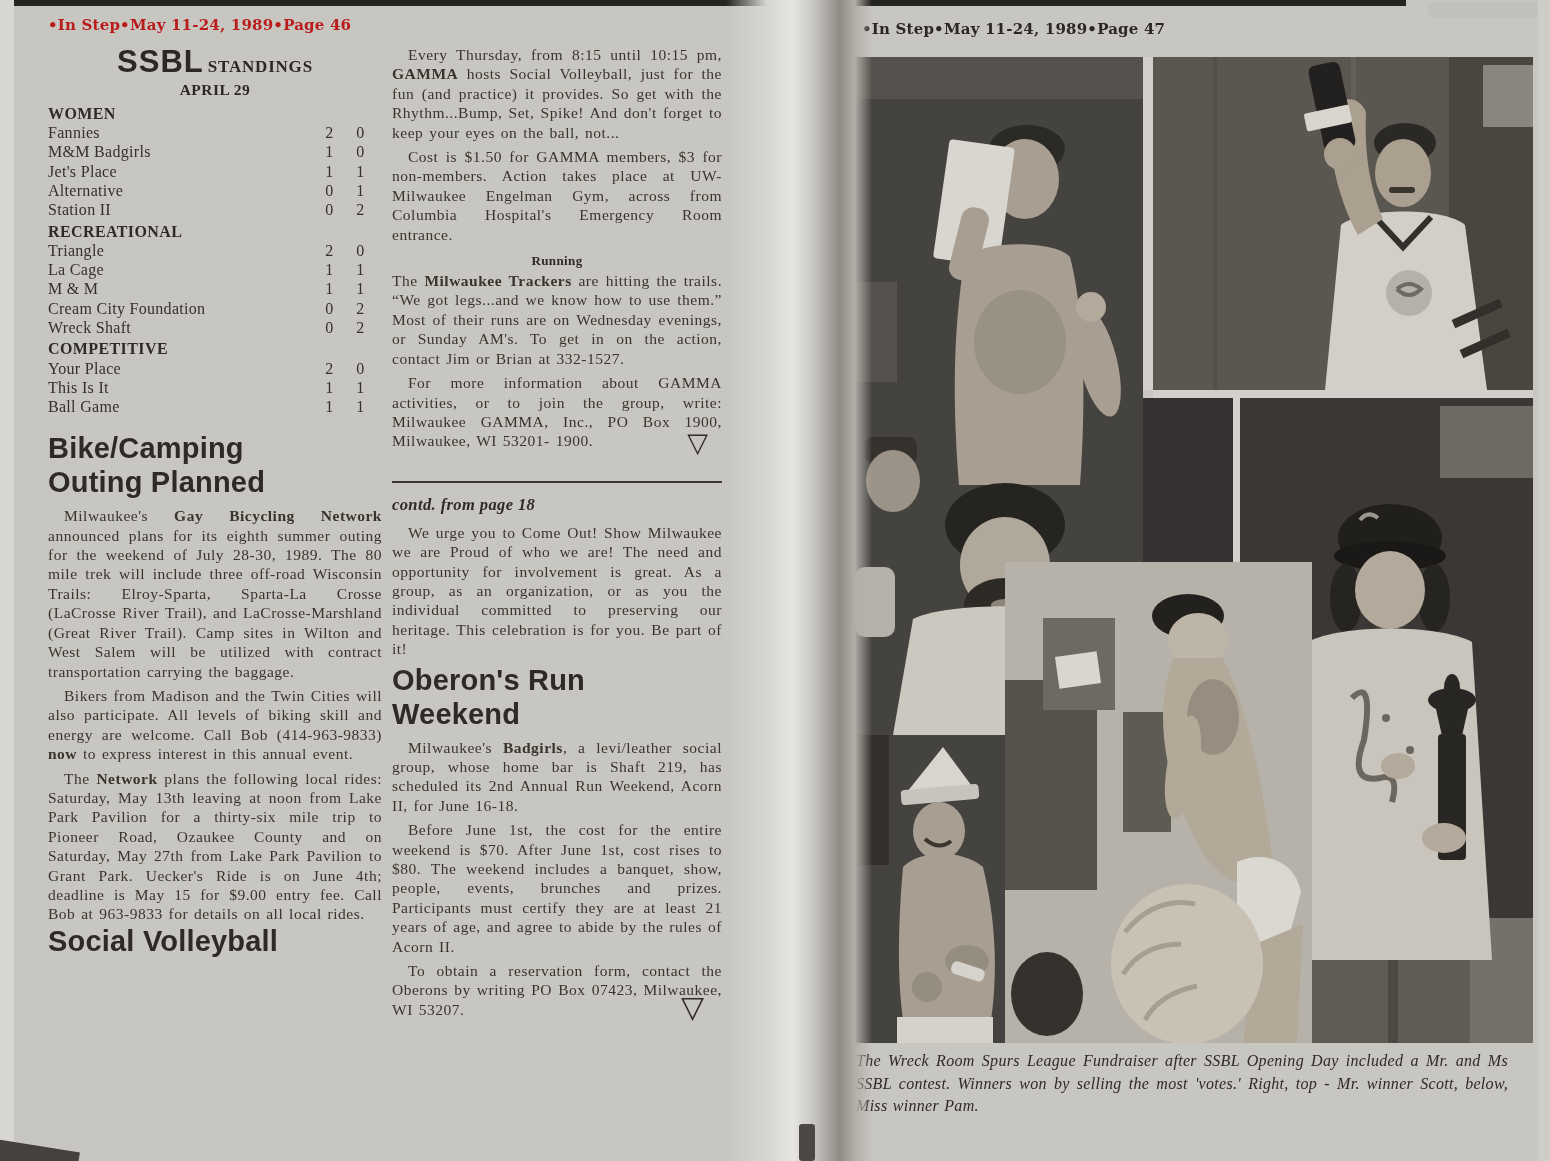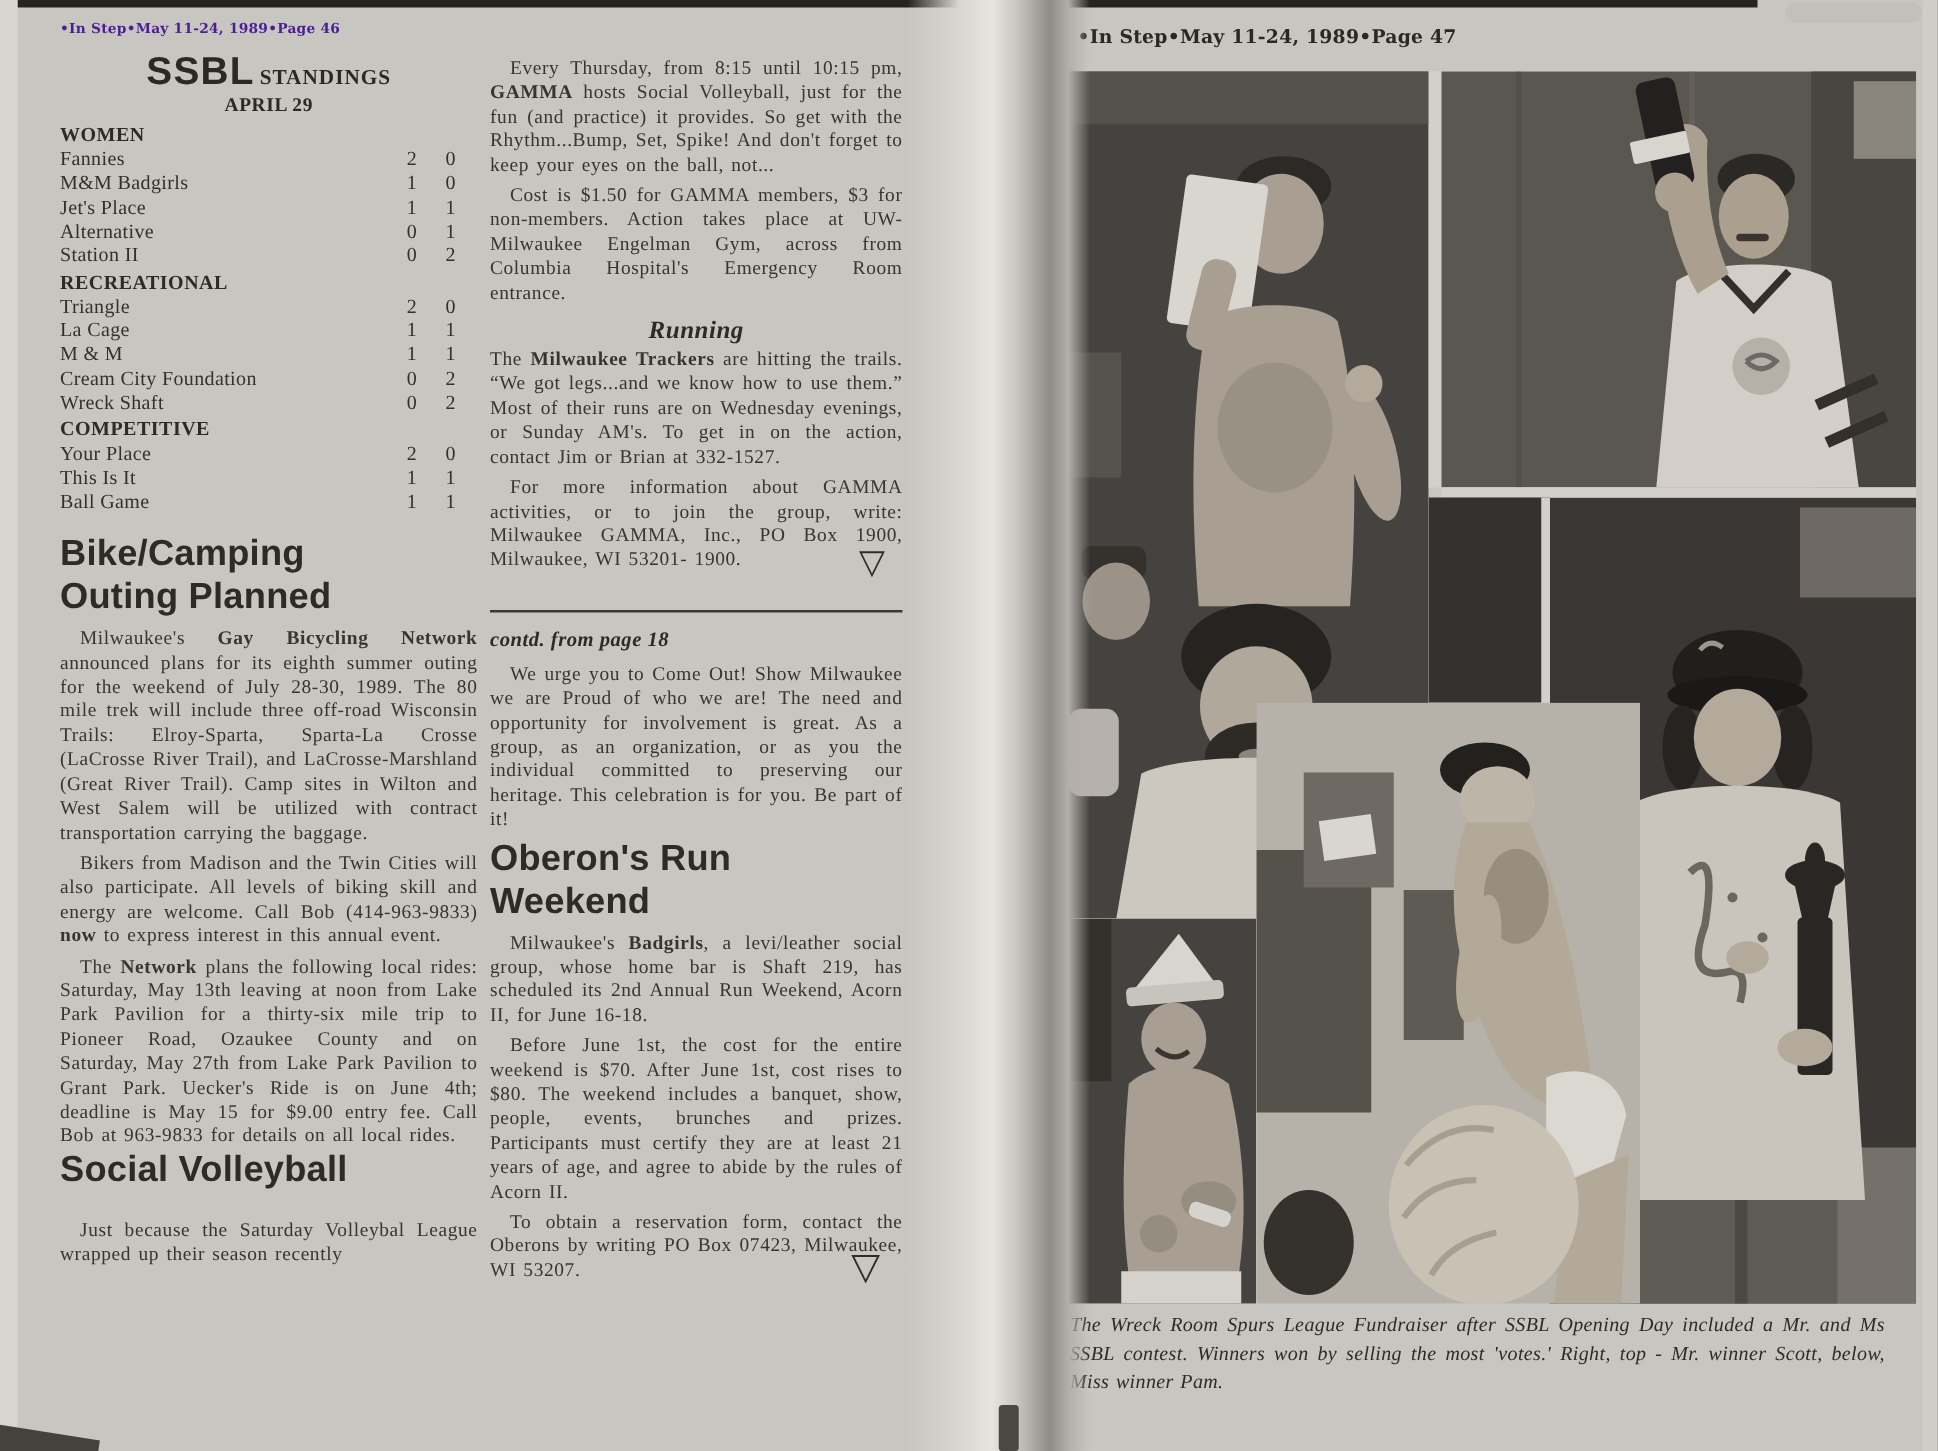--- a/index.html
+++ b/index.html
@@ -17,22 +17,22 @@
   .corner-wedge{position:absolute;left:-14px;bottom:-16px;width:92px;height:32px;background:#45423d;
           transform:rotate(9deg);z-index:6;}
   .smudge{position:absolute;left:1428px;top:2px;width:110px;height:16px;background:#bdbbb6;
           border-radius:8px;opacity:.55;z-index:5;}
 
   
   .col{position:absolute;z-index:2;}
   .col1{left:48px;top:16px;width:334px;}
   .col2{left:392px;top:40px;width:330px;}
 
-  .pg-header{font-family:"DejaVu Serif",serif;font-weight:bold;font-size:11px;letter-spacing:.2px;
-             color:#4c1d95;margin-bottom:10px;}
+  .pg-header{font-family:"DejaVu Serif",serif;font-weight:bold;font-size:15px;letter-spacing:.2px;
+             color:#b91c1c;margin-bottom:10px;}
   .pg-header-right{position:absolute;left:862px;top:20px;z-index:2;font-family:"DejaVu Serif",serif;
              font-weight:bold;font-size:15px;letter-spacing:.2px;color:#2b2823;}
 
   
   .ssbl{margin-top:4px;}
   .ssbl-titleline{text-align:center;white-space:nowrap;}
   .ssbl-big{font-family:"Liberation Sans",sans-serif;font-weight:bold;font-size:31px;letter-spacing:1px;color:#2c2925;}
   .ssbl-small{font-family:"Liberation Serif",serif;font-weight:bold;font-size:17px;letter-spacing:.8px;color:#2c2925;}
   .ssbl-date{text-align:center;font-weight:bold;font-size:15.5px;letter-spacing:.5px;margin:1px 0 5px;color:#2c2925;}
   .st-sec{font-weight:bold;font-size:16px;line-height:19.2px;letter-spacing:.4px;margin-top:2.5px;color:#2e2b27;}
@@ -43,21 +43,21 @@
   
   .headline{font-family:"Liberation Sans",sans-serif;font-weight:bold;font-size:29px;line-height:34px;
             color:#2e2b27;margin:0;letter-spacing:.2px;}
   .hl-bike{margin-top:15px;}
   .hl-sv{}
   .hl-ob{margin-top:4px;}
   .body{font-size:15.5px;line-height:19.4px;letter-spacing:.5px;word-spacing:1.5px;
         text-align:justify;margin:0;text-indent:16px;color:#38352f;}
   .mt1{margin-top:7px;} .mt2{margin-top:5px;}
   .noindent{text-indent:0;}
-  .subhead{font-weight:bold;text-align:center;font-size:20px;letter-spacing:.4px;margin:9px 0 2px;color:#2e2b27;font-style:italic;}
+  .subhead{font-weight:bold;text-align:center;font-size:13px;letter-spacing:.4px;margin:9px 0 2px;color:#2e2b27;}
   .rule{border-top:2px solid #3b3833;margin:26px 0 12px;height:0;}
   .contd{font-style:italic;font-weight:bold;font-size:16.5px;letter-spacing:.4px;margin:0 0 8px;color:#2e2b27;}
   .tri{text-align:right;font-family:"DejaVu Sans",sans-serif;font-size:27px;line-height:24px;
        color:#2f2c28;margin:-20px 14px 0 0;}
   .tri2{margin:-24px 18px 0 0;font-size:30px;}
 
   
   .ph{position:absolute;overflow:hidden;z-index:1;}
   .ph svg{display:block;width:100%;height:100%;}
   .phA{left:855px;top:57px;width:288px;height:678px;}
@@ -168,21 +168,20 @@
 
     <h1 class="headline hl-bike">
       <span>Bike/Camping</span><br>
       <span>Outing Planned</span>
     </h1>
     <p class="body mt1"><span>Milwaukee's </span><b>Gay Bicycling Network</b><span> announced plans for its eighth summer outing for the weekend of July 28-30, 1989. The 80 mile trek will include three off-road Wisconsin Trails: Elroy-Sparta, Sparta-La Crosse (LaCrosse River Trail), and LaCrosse-Marshland (Great River Trail). Camp sites in Wilton and West Salem will be utilized with contract transportation carrying the baggage.</span></p>
     <p class="body mt2"><span>Bikers from Madison and the Twin Cities will also participate. All levels of biking skill and energy are welcome. Call Bob (414-963-9833) </span><b>now</b><span> to express interest in this annual event.</span></p>
     <p class="body mt2"><span>The </span><b>Network</b><span> plans the following local rides: Saturday, May 13th leaving at noon from Lake Park Pavilion for a thirty-six mile trip to Pioneer Road, Ozaukee County and on Saturday, May 27th from Lake Park Pavilion to Grant Park. Uecker's Ride is on June 4th; deadline is May 15 for $9.00 entry fee. Call Bob at 963-9833 for details on all local rides.</span></p>
 
     <h1 class="headline hl-sv">Social Volleyball</h1>
-    <p class="body" style="margin-top:22px">Just because the Saturday Volleybal League wrapped up their season recently</p>
   </section>
 
   <section class="col col2">
     <p class="body mt2"><span>Every Thursday, from 8:15 until 10:15 pm, </span><b>GAMMA</b><span> hosts Social Volleyball, just for the fun (and practice) it provides. So get with the Rhythm...Bump, Set, Spike! And don't forget to keep your eyes on the ball, not...</span></p>
     <p class="body mt2">Cost is $1.50 for GAMMA members, $3 for non-members. Action takes place at UW-Milwaukee Engelman Gym, across from Columbia Hospital's Emergency Room entrance.</p>
     <div class="subhead">Running</div>
     <p class="body noindent"><span>The </span><b>Milwaukee Trackers</b><span> are hitting the trails. “We got legs...and we know how to use them.” Most of their runs are on Wednesday evenings, or Sunday AM's. To get in on the action, contact Jim or Brian at 332-1527.</span></p>
     <p class="body mt2">For more information about GAMMA activities, or to join the group, write: Milwaukee GAMMA, Inc., PO Box 1900, Milwaukee, WI 53201- 1900.</p>
     <div class="tri">▽</div>
 

